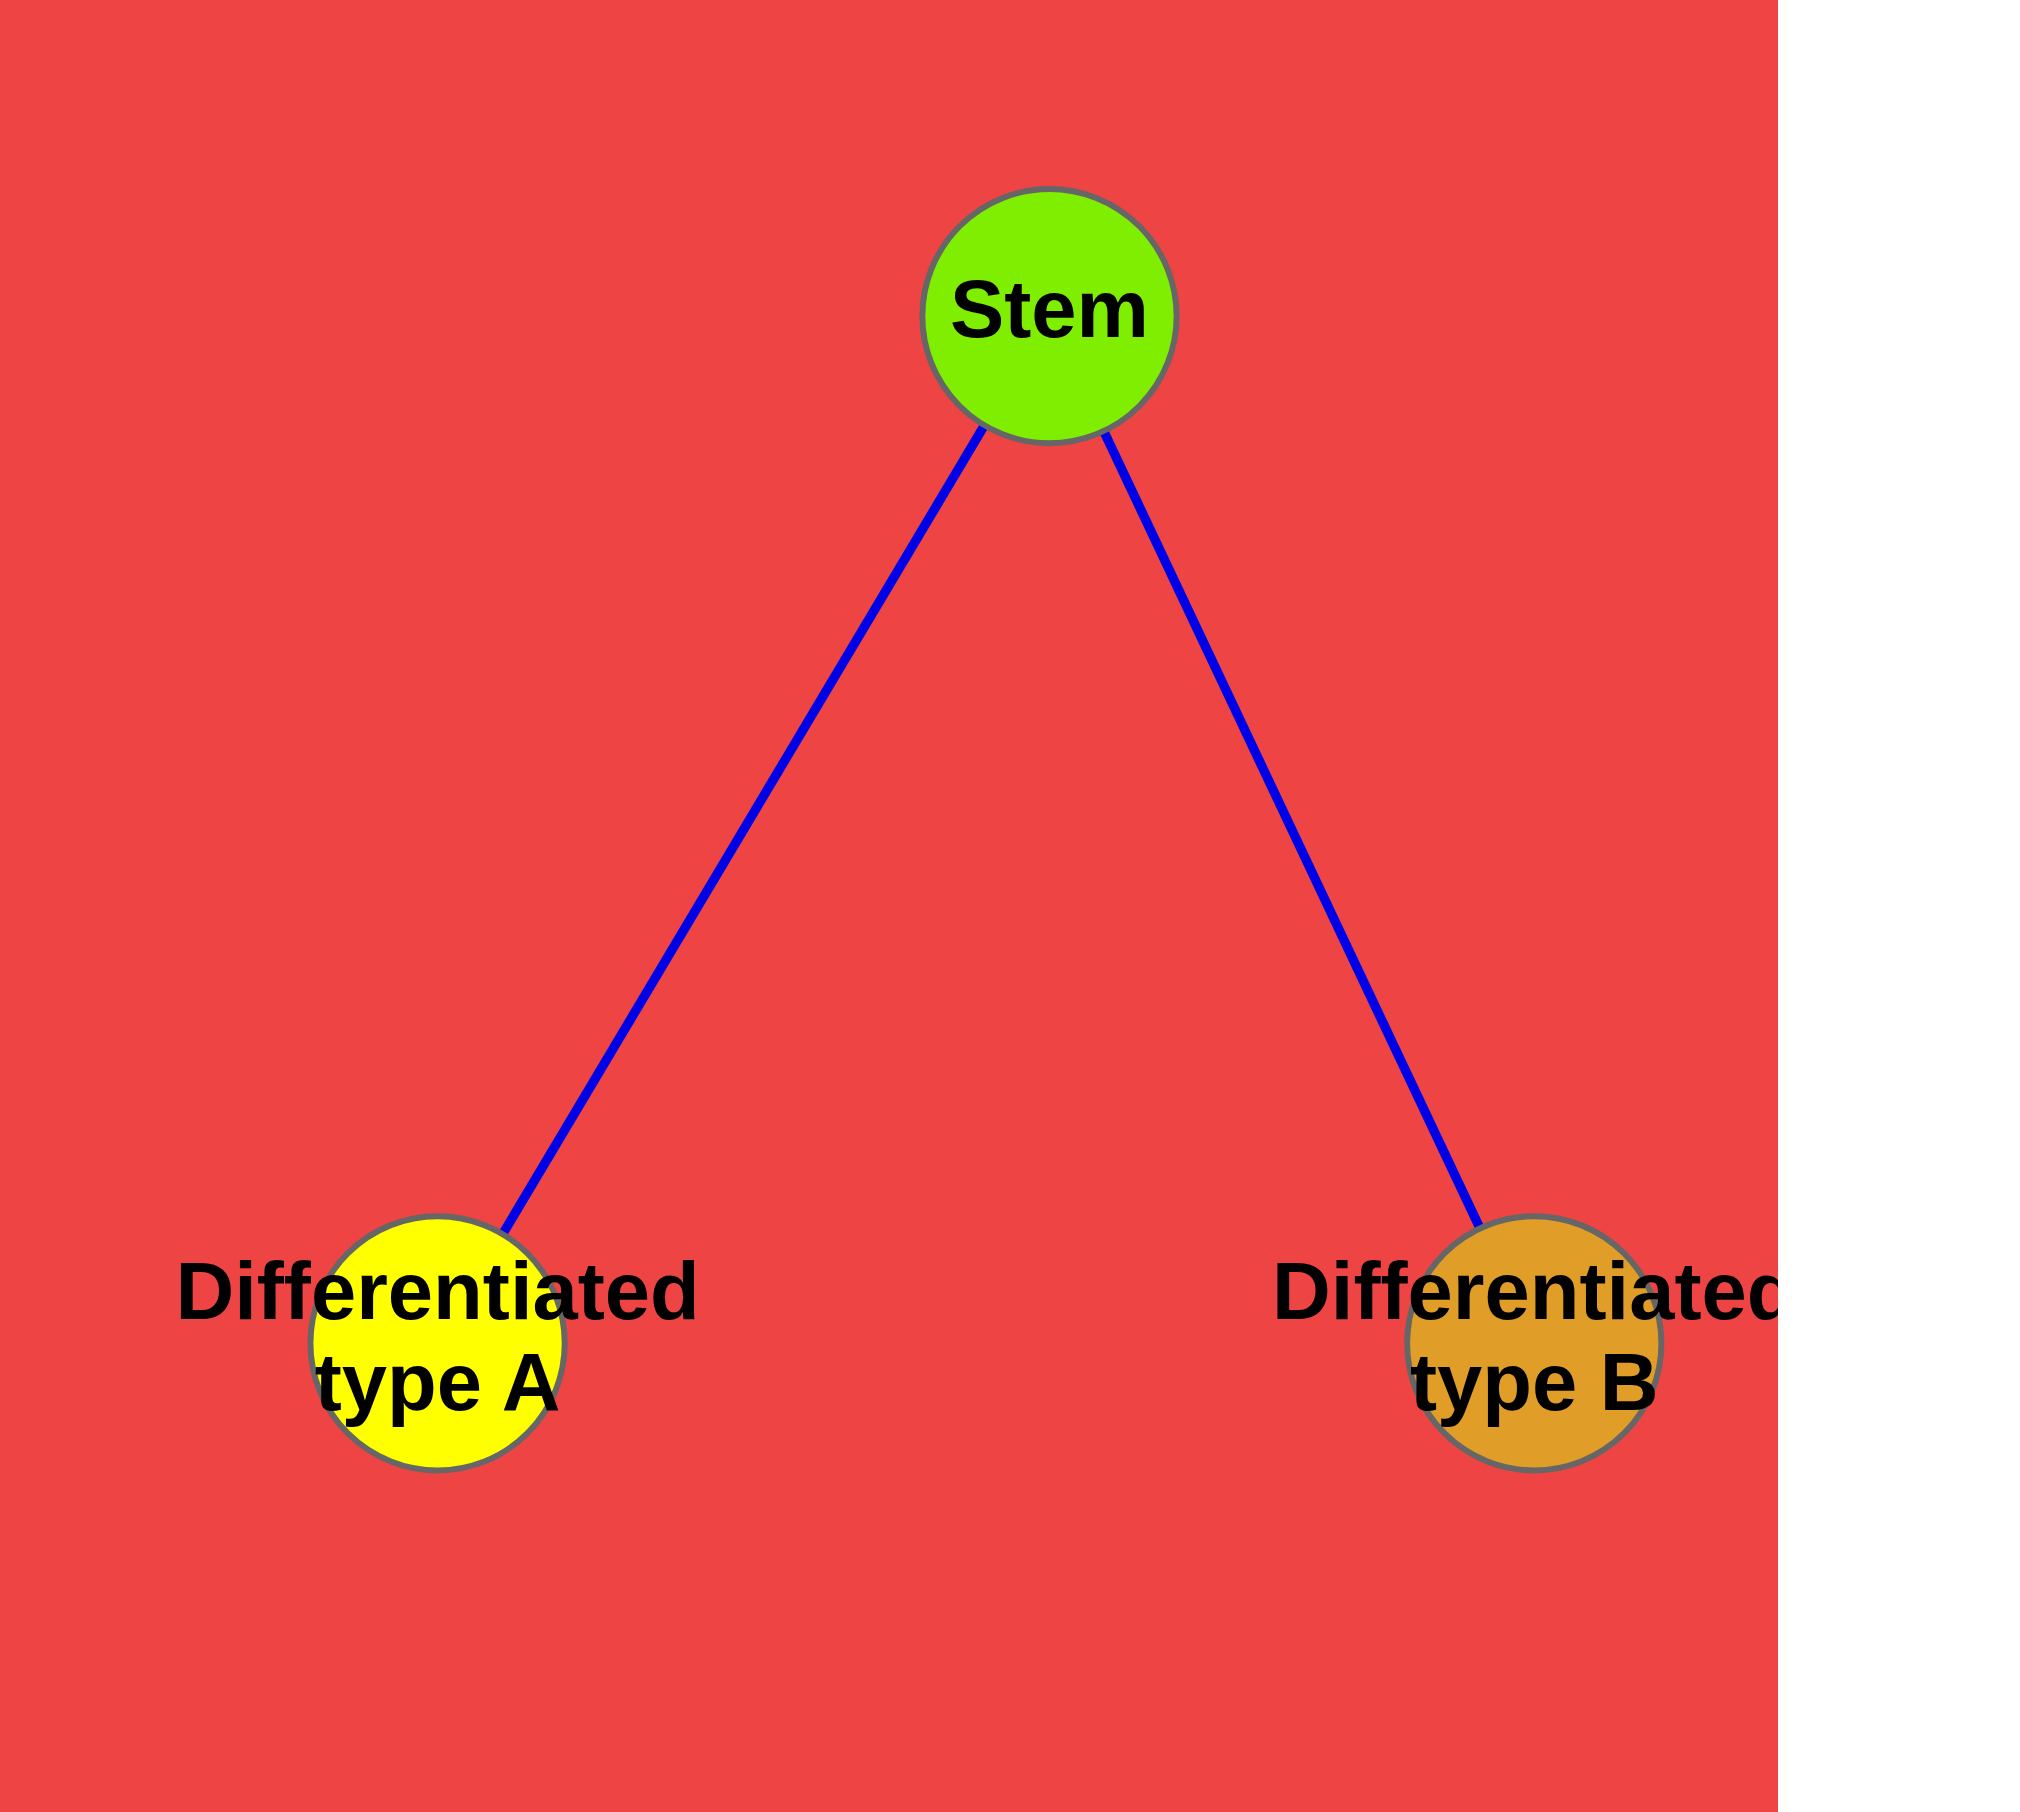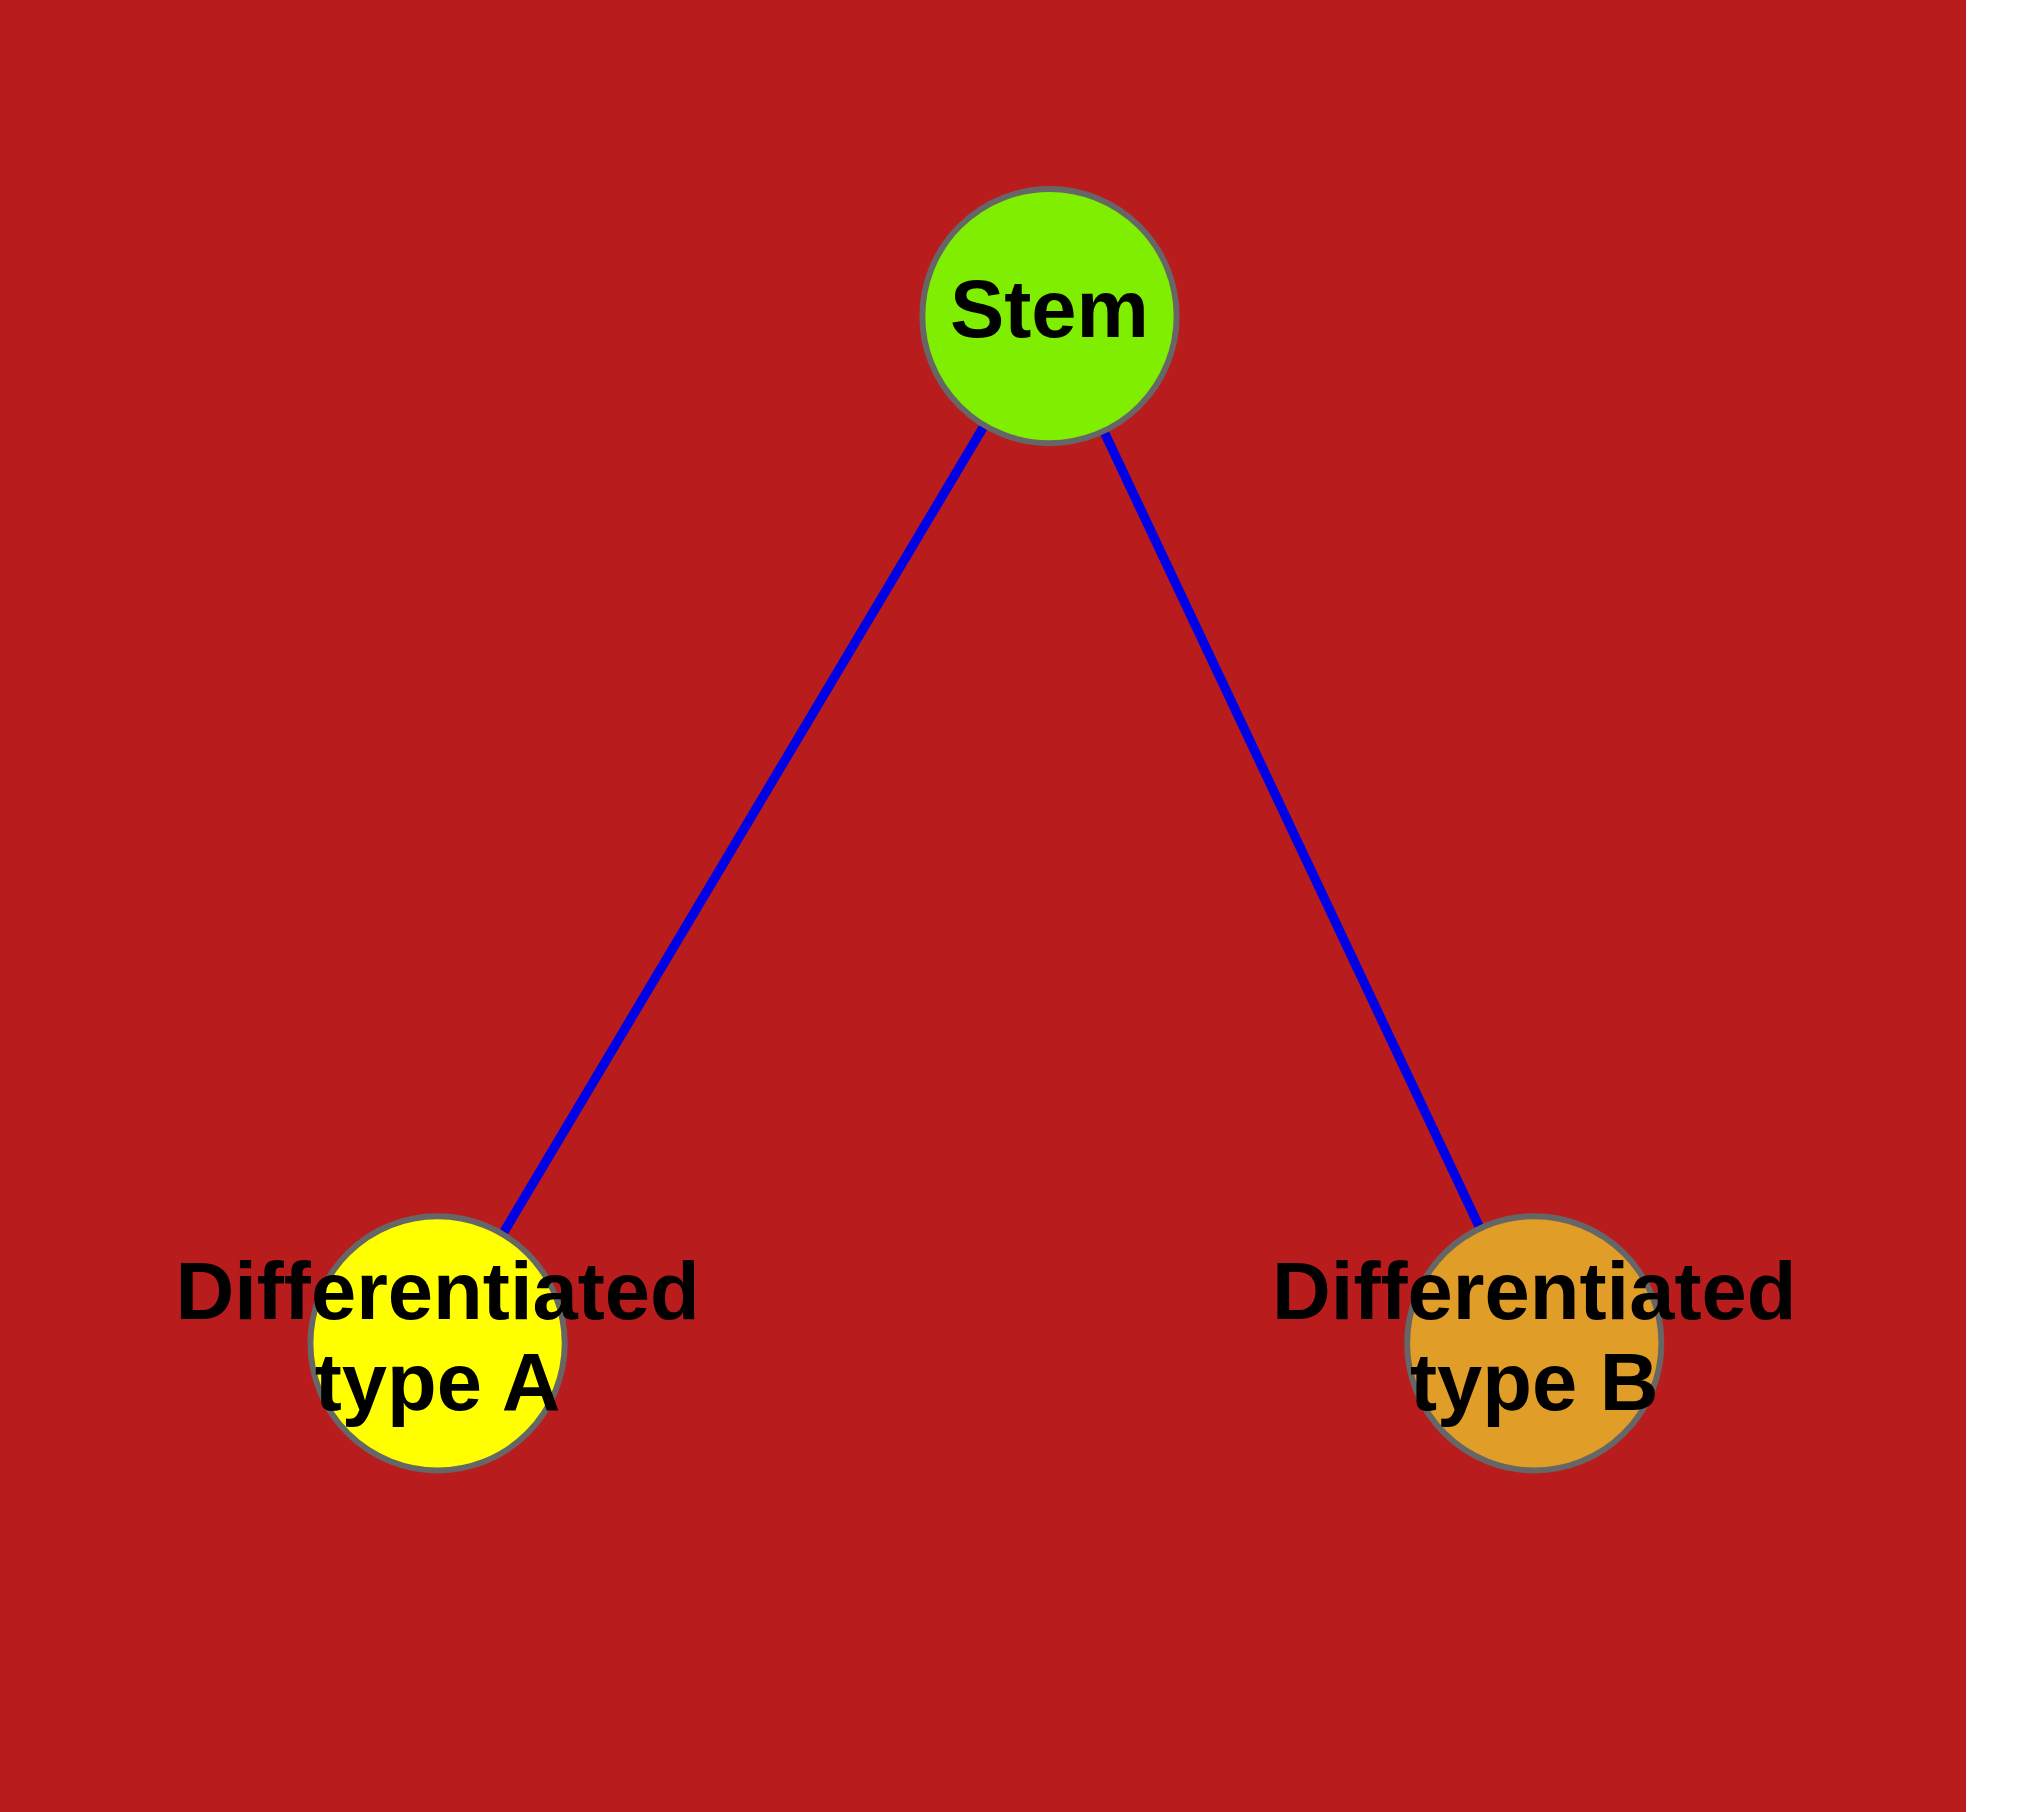--- a/index.html
+++ b/index.html
@@ -37,21 +37,21 @@
     font-size: 96px;
     fill: #000000;
     text-anchor: middle;
     dominant-baseline: middle;
     white-space: pre;
   }
 </style>
 </head>
 <body>
 
-<div id="canvas" style="width: 1966px; height: 1812px; background: #b91c1c;">
+<div id="canvas" style="width: 1778px; height: 1812px; background: #ef4444;">
   <svg id="graph-svg" viewBox="0 0 2384 2138" style="width: 2021px; height: 1812px;">
 
     <g>
       <line class="edge-line" x1="1238" y1="373" x2="516" y2="1585" stroke="#0000e6" stroke-width="11"></line>
       <line class="edge-line" x1="1238" y1="373" x2="1810" y2="1585" stroke="#0000e6" stroke-width="11"></line>
     </g>
 
     <g>
 
       <g>

